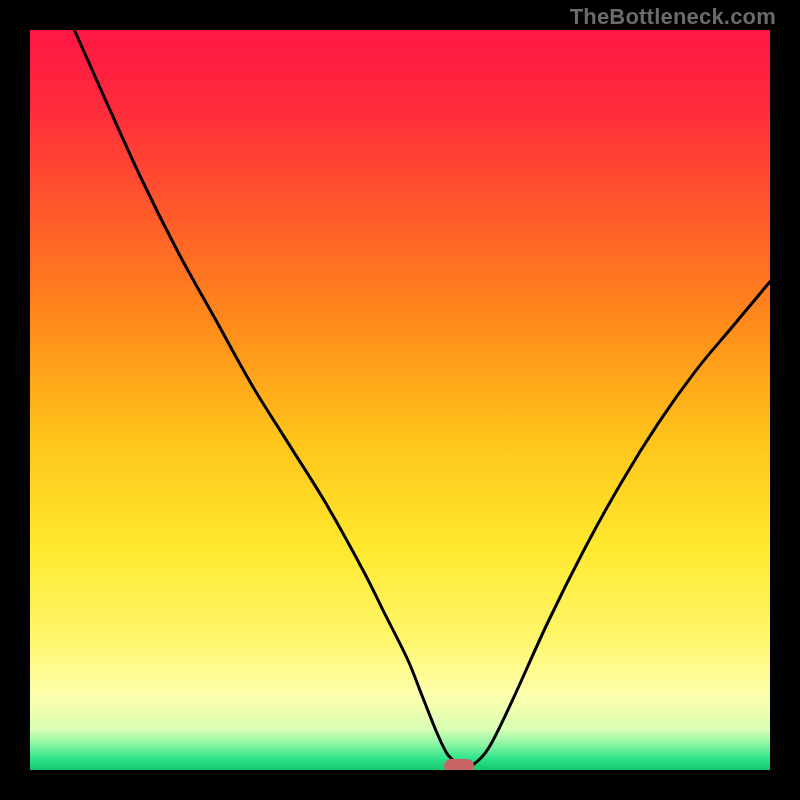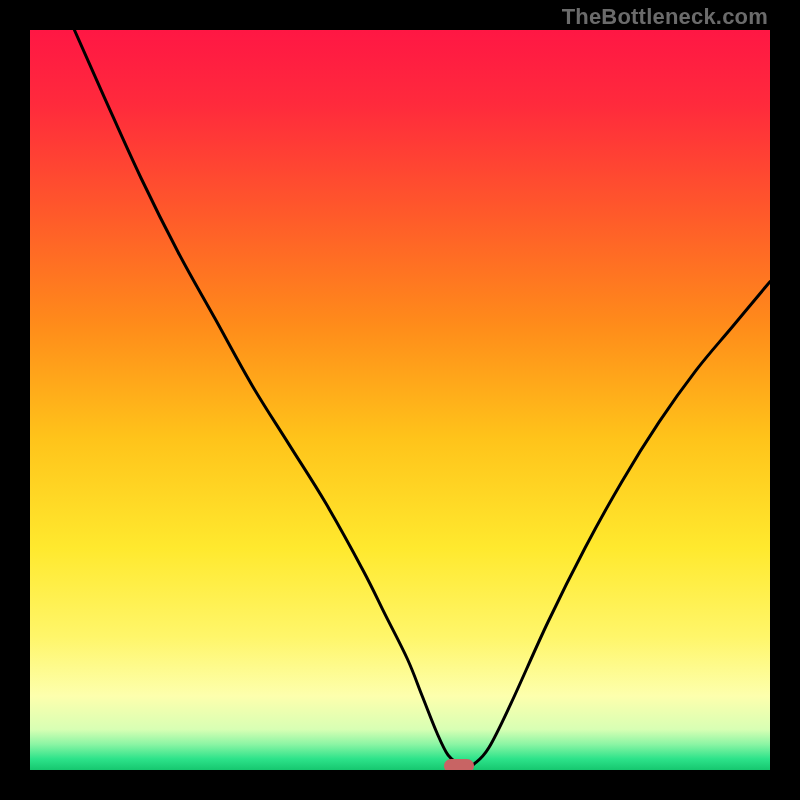--- a/index.html
+++ b/index.html
@@ -22,21 +22,21 @@
     position: absolute;
     left: 30px;
     top: 30px;
     width: 740px;
     height: 740px;
     overflow: hidden;
   }
   .watermark {
     position: absolute;
     top: 4px;
-    right: 32px;
+    right: 24px;
     font-family: Arial, Helvetica, sans-serif;
     font-size: 22px;
     font-weight: 600;
     color: #6b6b6b;
     letter-spacing: 0.2px;
   }
   .curve {
     position: absolute;
     left: 0;
     top: 0;

